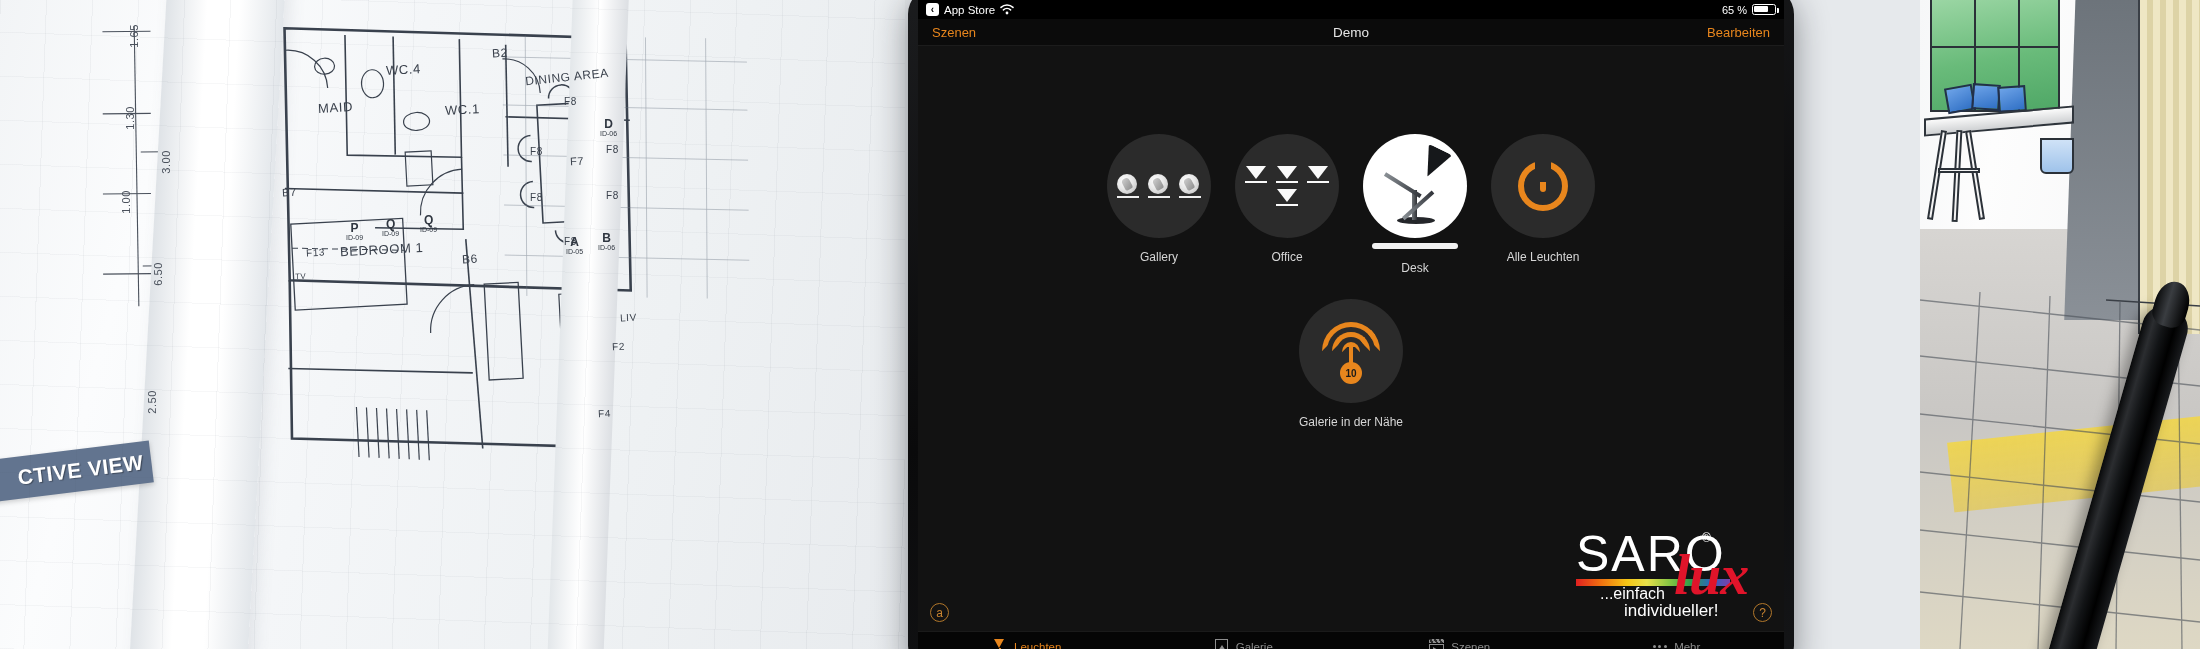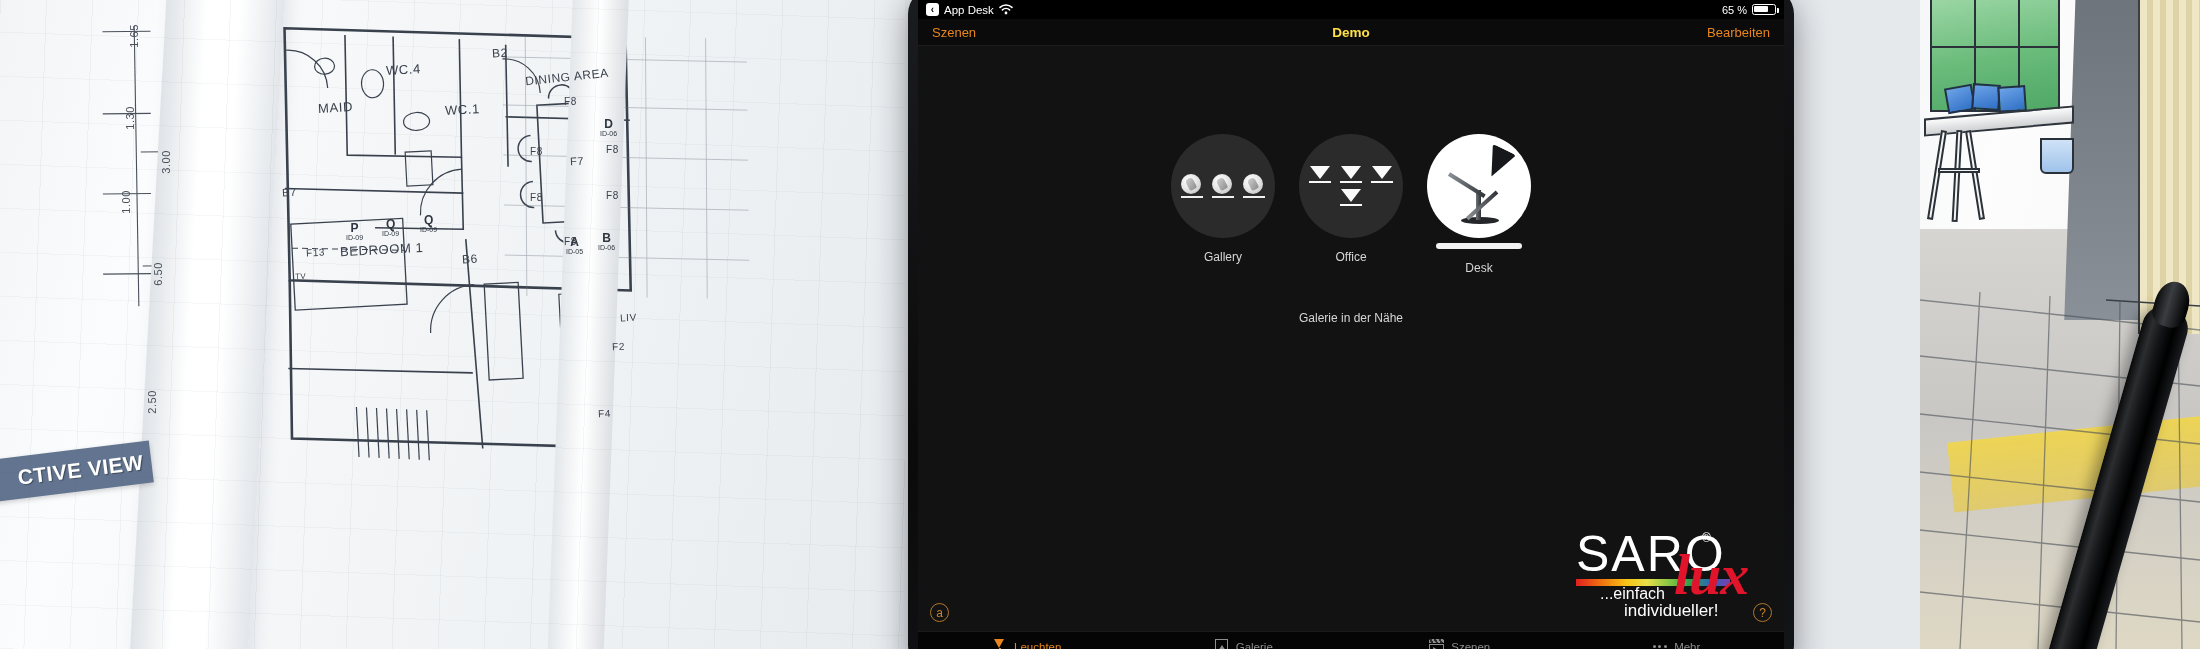--- a/index.html
+++ b/index.html
@@ -177,21 +177,21 @@
   
   .navbar {
     height: 27px; background: #0b0b0b;
     display: flex; align-items: center; justify-content: space-between;
     padding: 0 14px; position: relative;
     border-bottom: 1px solid #1c1c1c;
   }
   .nav-side { font-size: 13px; color: #e8861d; cursor: pointer; }
   .nav-title {
     position: absolute; left: 0; right: 0; text-align: center;
-    color: #fde047; font-size: 13.5px; font-weight: bold;
+    color: #e5e5e5; font-size: 13.5px; font-weight: normal;
   }
 
   
   .content {
     position: relative;
     height: calc(661px - 19px - 27px - 30px);
     background: #121212;
   }
 
   .row {
@@ -576,21 +576,21 @@
 
     <div class="pen"></div>
   </div>
 
   <div class="tablet">
     <div class="screen">
 
       <div class="statusbar">
         <div class="sb-left">
           <span class="back-chip">‹</span>
-          <span>App Desk</span>
+          <span>App Store</span>
           <svg width="14" height="11" viewBox="0 0 14 11">
             <path d="M1 3.4 A8.5 8.5 0 0 1 13 3.4" stroke="#fff" stroke-width="1.5" fill="none" stroke-linecap="round"></path>
             <path d="M3.4 5.9 A5.2 5.2 0 0 1 10.6 5.9" stroke="#fff" stroke-width="1.5" fill="none" stroke-linecap="round"></path>
             <circle cx="7" cy="9" r="1.4" fill="#fff"></circle>
           </svg>
         </div>
         <div class="sb-right">
           <span>65 %</span>
           <span class="batt">
               <i></i>
@@ -664,25 +664,42 @@
                 <div class="dl-pole"></div>
                 <div class="dl-arm1"></div>
                 <div class="dl-arm2"></div>
                 <div class="dl-shade"></div>
               </div>
             </div>
             <div class="dim-bar"></div>
             <div class="tile-label">Desk</div>
           </div>
 
+          <div class="tile">
+            <div class="tile-circle circ-dark">
+              <div class="power">
+                <div class="power-stem"></div>
+              </div>
+            </div>
+            <div class="tile-label">Alle Leuchten</div>
+          </div>
 
         </div>
 
         <div class="row row2">
           <div class="tile" style="width:160px">
+            <div class="tile-circle circ-dark">
+              <div class="broadcast">
+                <div class="arc a1"></div>
+                <div class="arc a2"></div>
+                <div class="arc a3"></div>
+                <div class="bc-stem"></div>
+                <div class="bc-badge">10</div>
+              </div>
+            </div>
             <div class="tile-label">Galerie in der Nähe</div>
           </div>
         </div>
 
         <div class="logo-wrap">
           <div class="logo-saro">SARO</div>
           <div class="logo-reg">®</div>
           <div class="logo-bar"></div>
           <div class="logo-lux">lux</div>
           <div class="logo-t1">...einfach</div>

